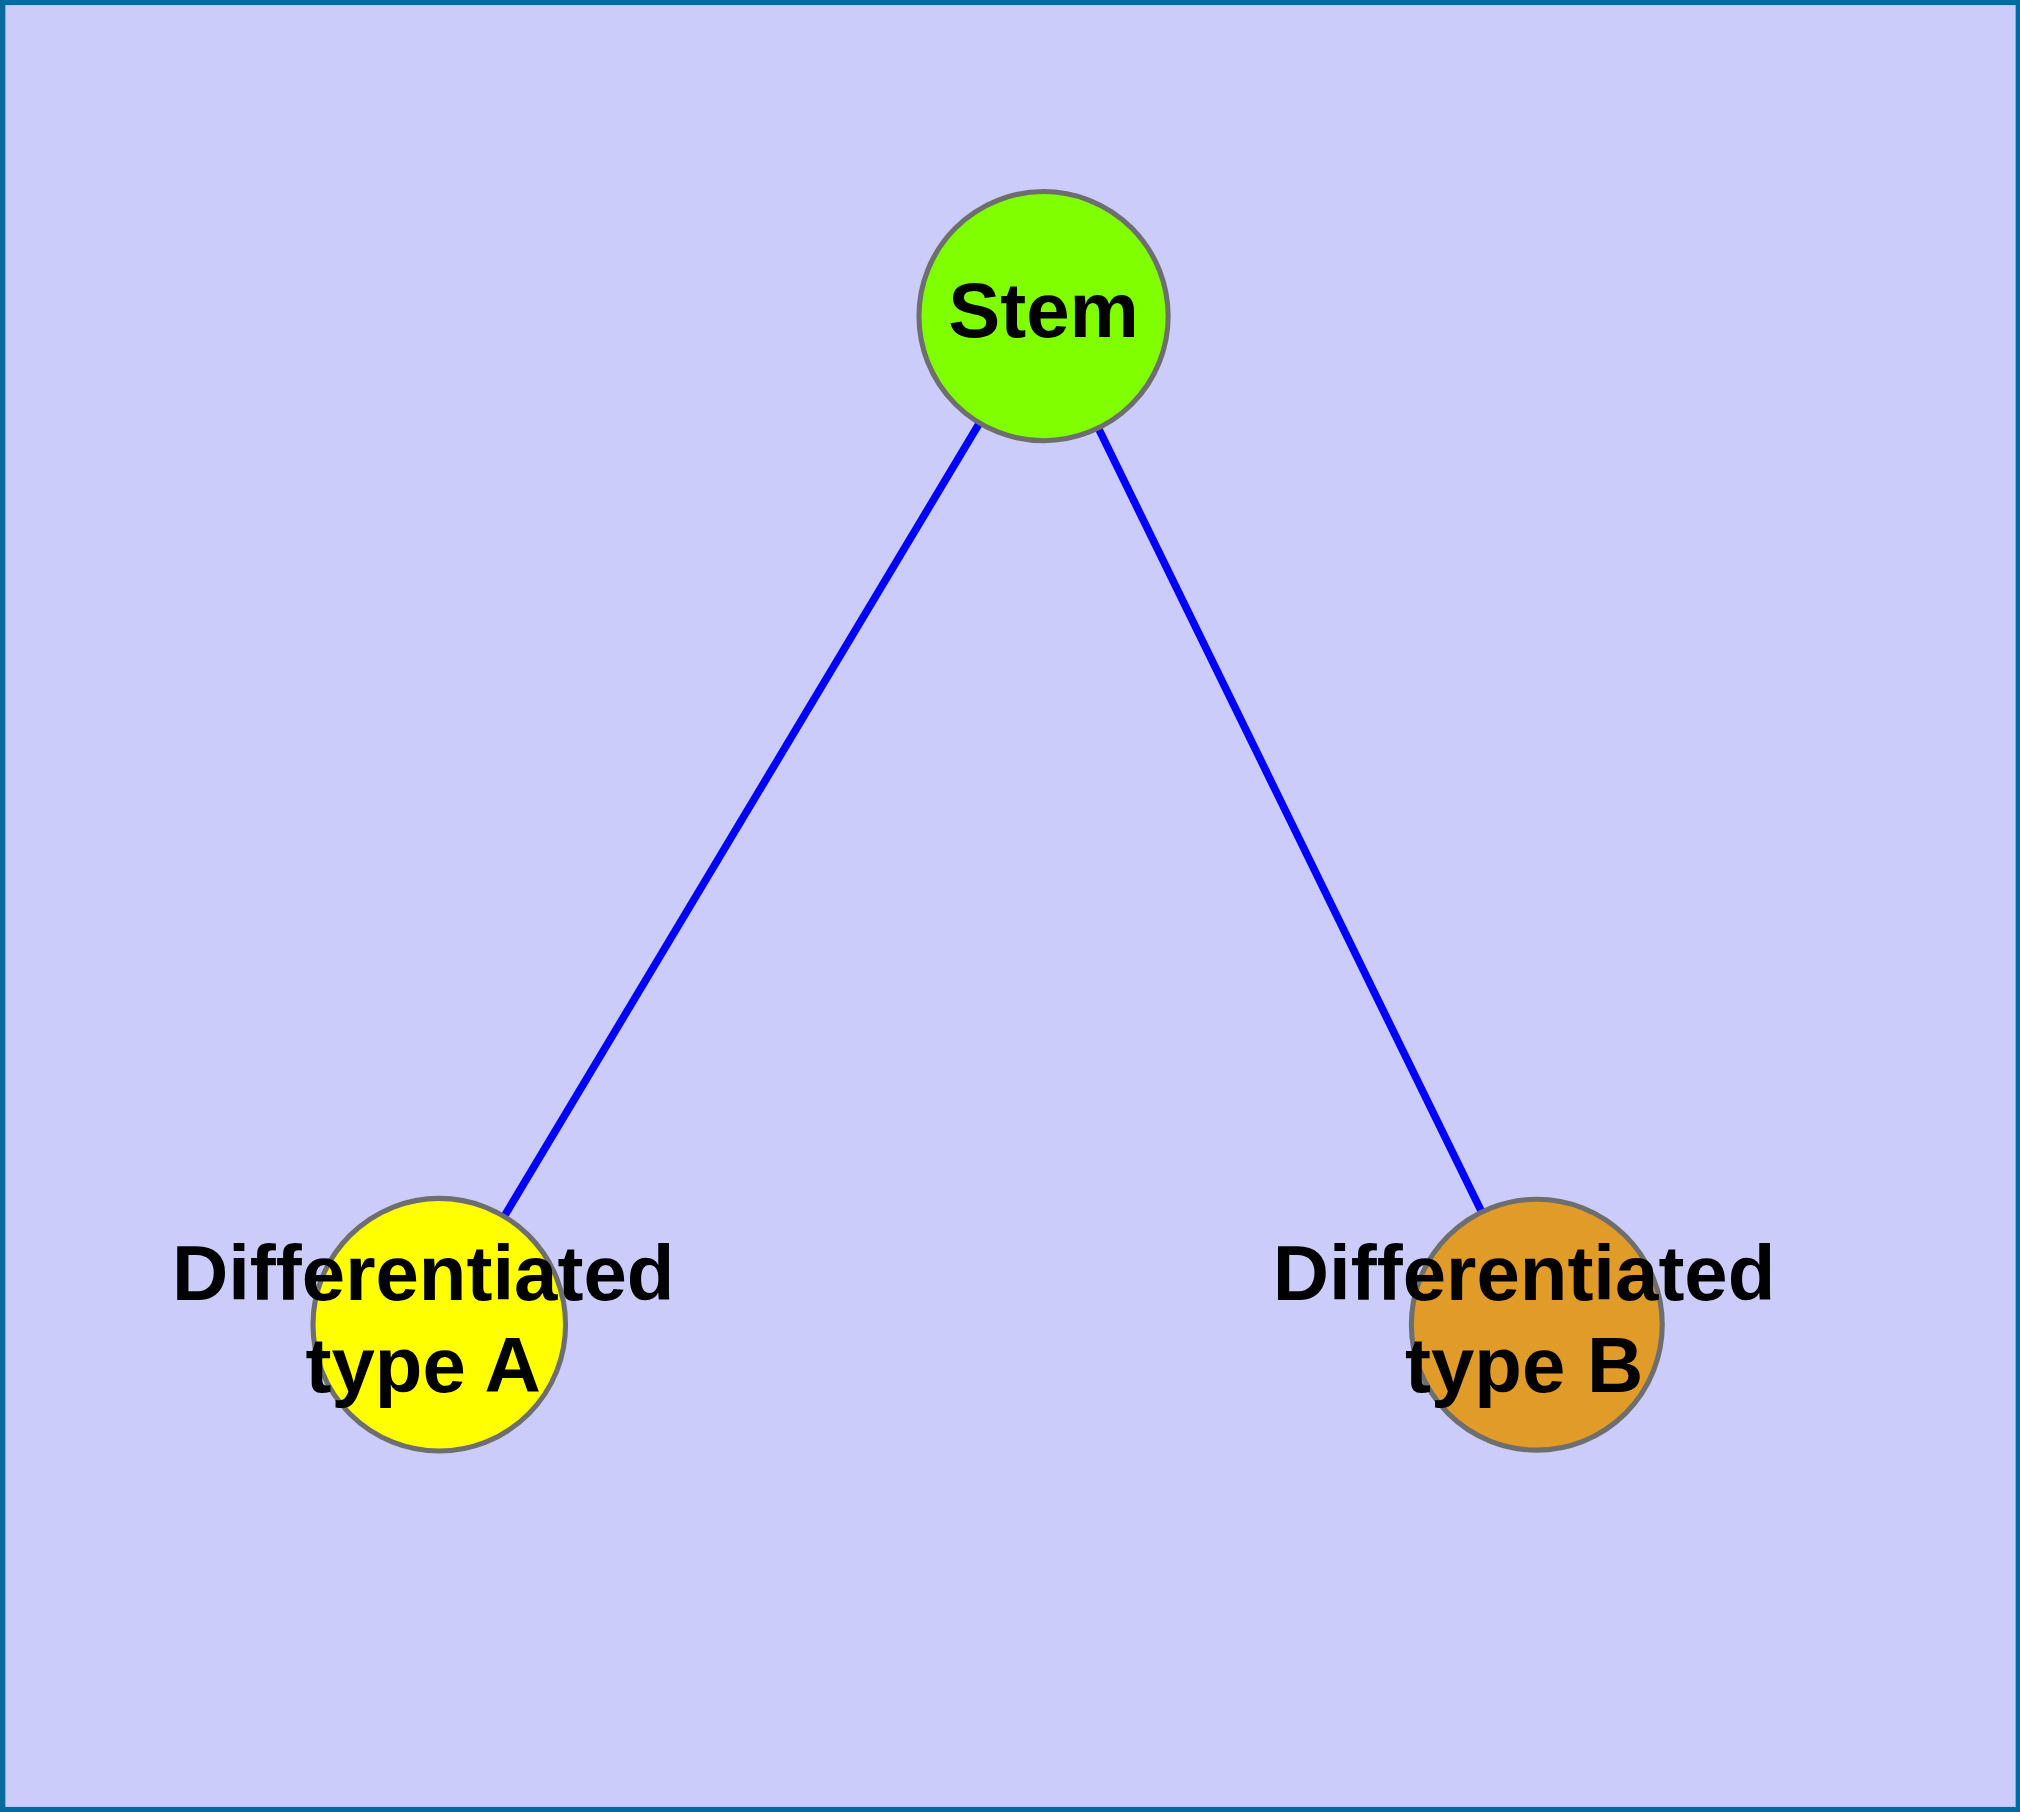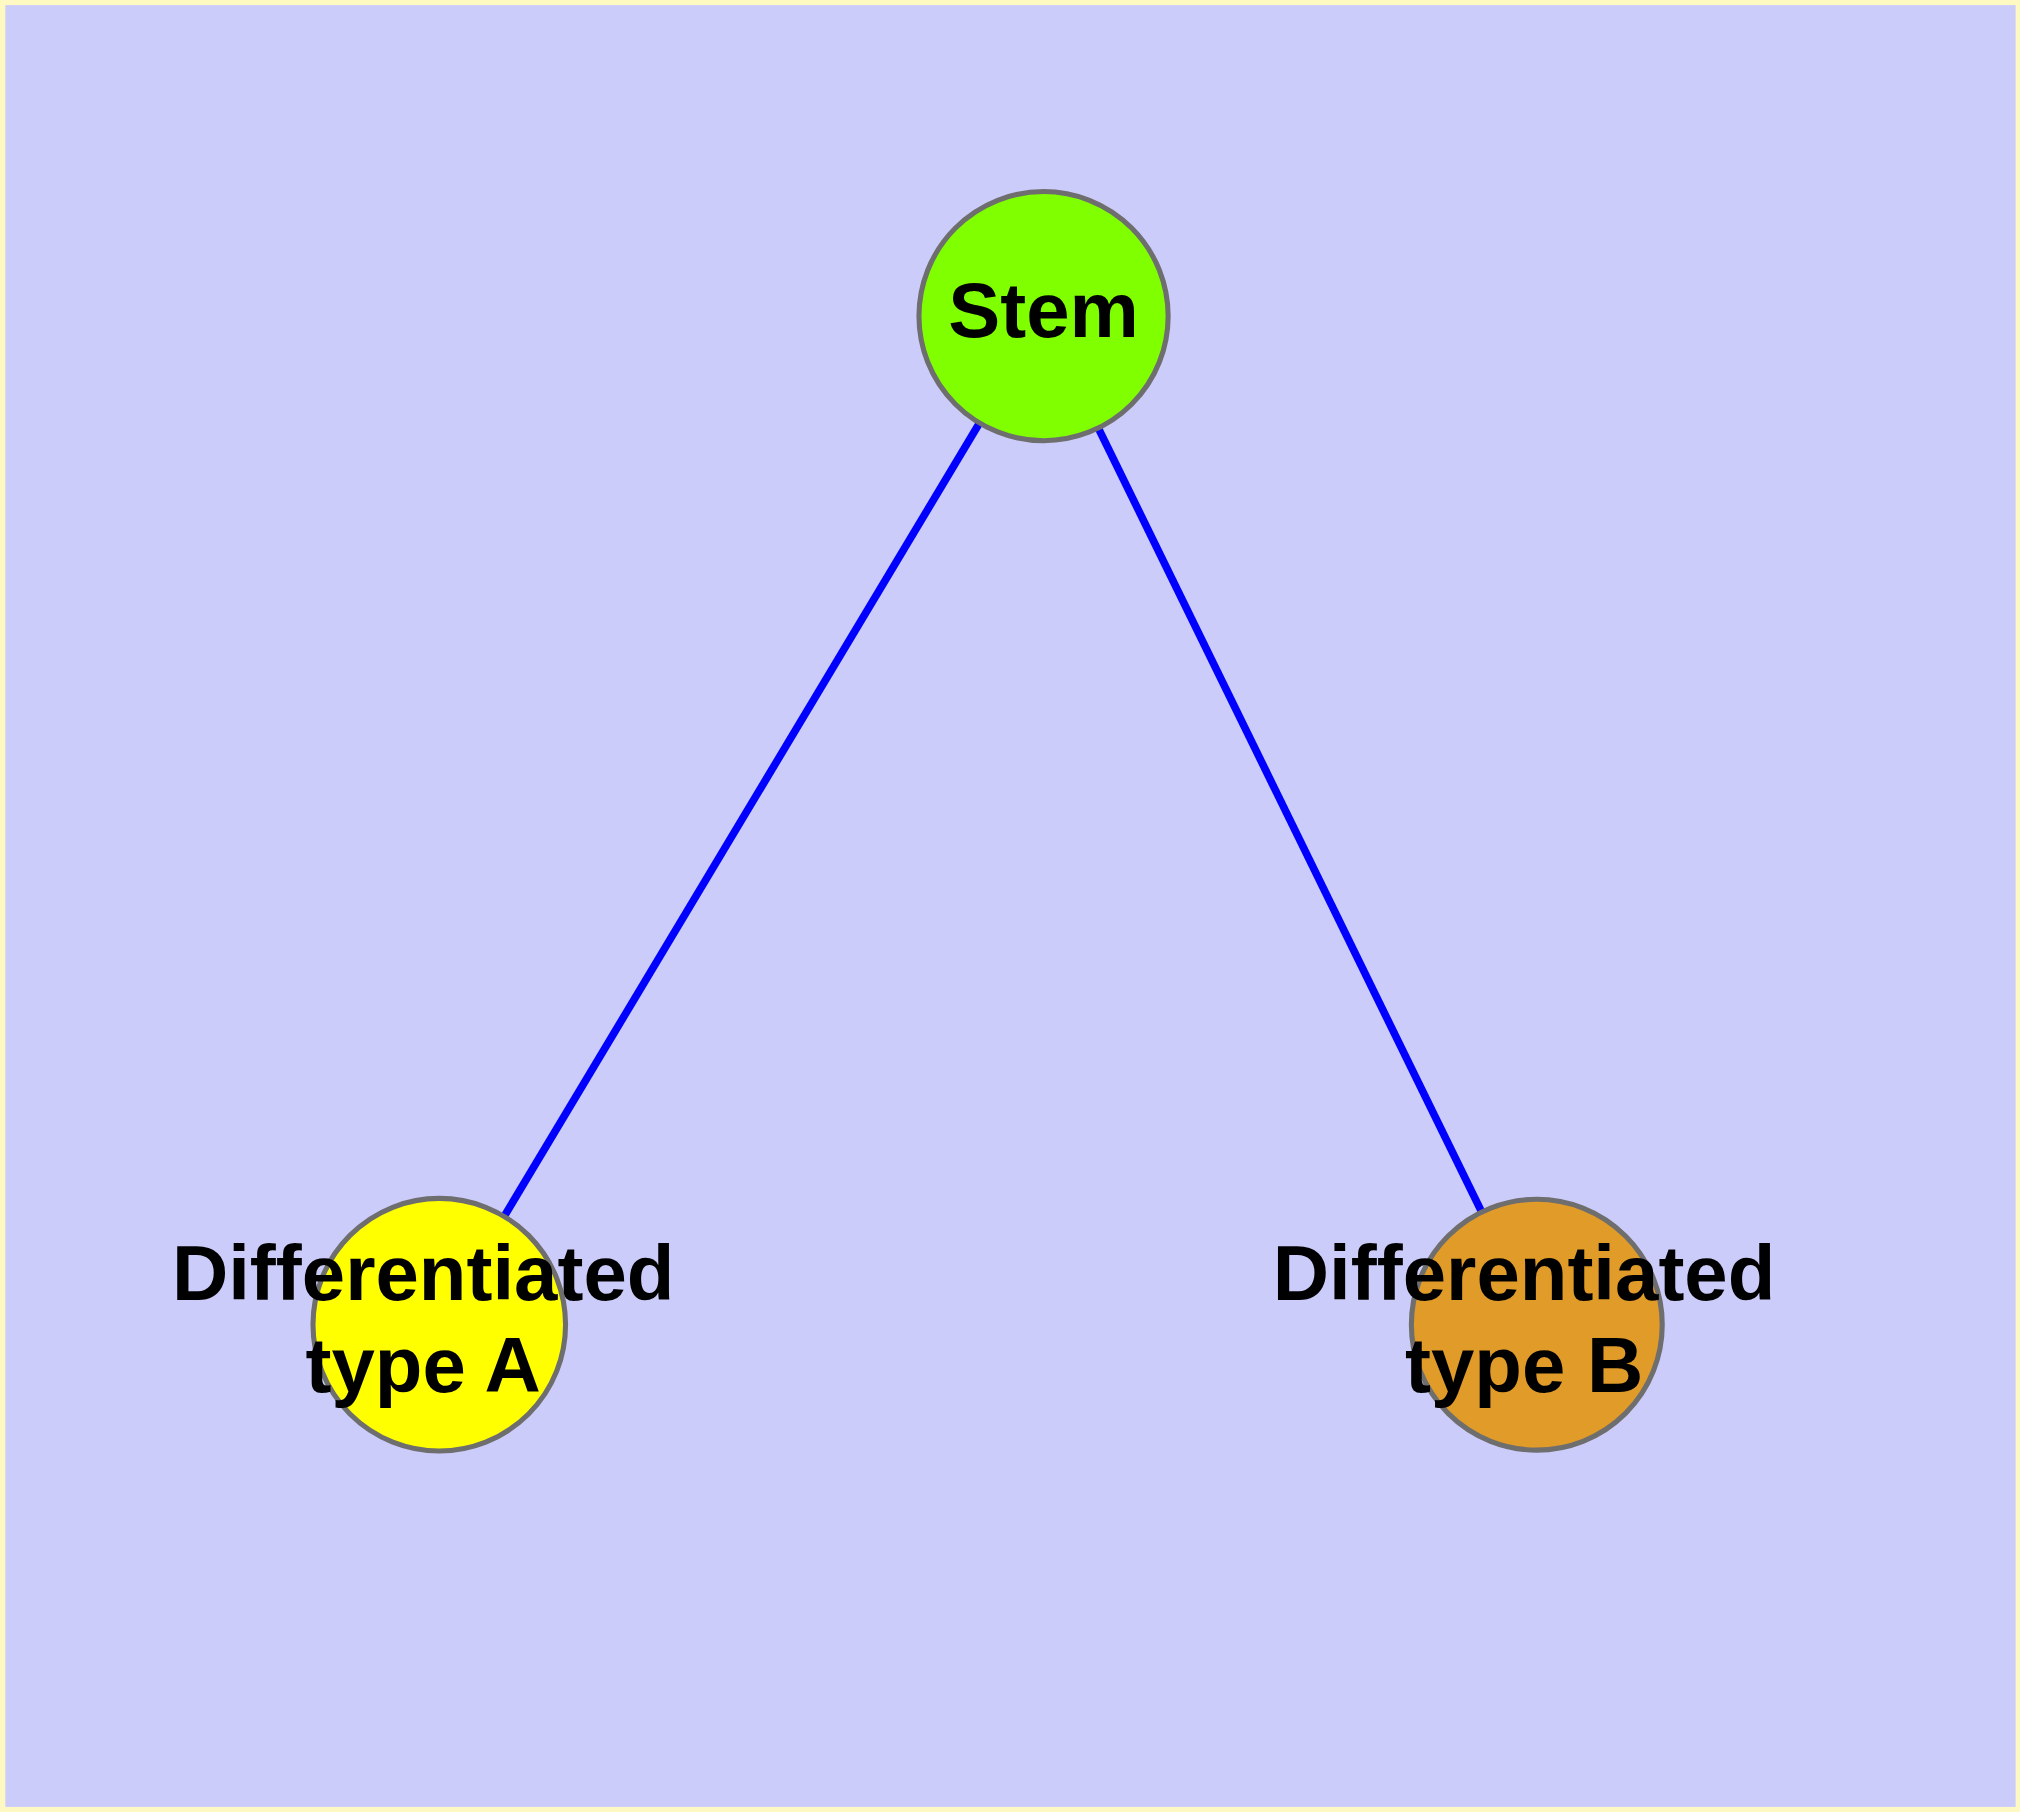--- a/index.html
+++ b/index.html
@@ -33,21 +33,21 @@
     font-weight: bold;
     fill: #000000;
     text-anchor: middle;
     dominant-baseline: middle;
     white-space: pre;
   }
 </style>
 </head>
 <body style="background: rgb(255, 255, 255);">
 
-<div id="canvas" style="background: #fef9c3;">
+<div id="canvas" style="background: #0369a1;">
   <svg id="graph-svg" viewBox="0 0 2384 2138" xmlns="http://www.w3.org/2000/svg">
 
     <rect id="bg-rect" x="6" y="6" width="2372" height="2126" fill="#ccccfb"></rect>
 
     <g id="edges-layer">
         <line x1="1231" y1="373" x2="518" y2="1563" stroke="#0000ff" stroke-width="9" stroke-linecap="butt"></line>
         <line x1="1231" y1="373" x2="1813" y2="1563" stroke="#0000ff" stroke-width="9" stroke-linecap="butt"></line>
       </g>
 
     <g id="nodes-layer">

